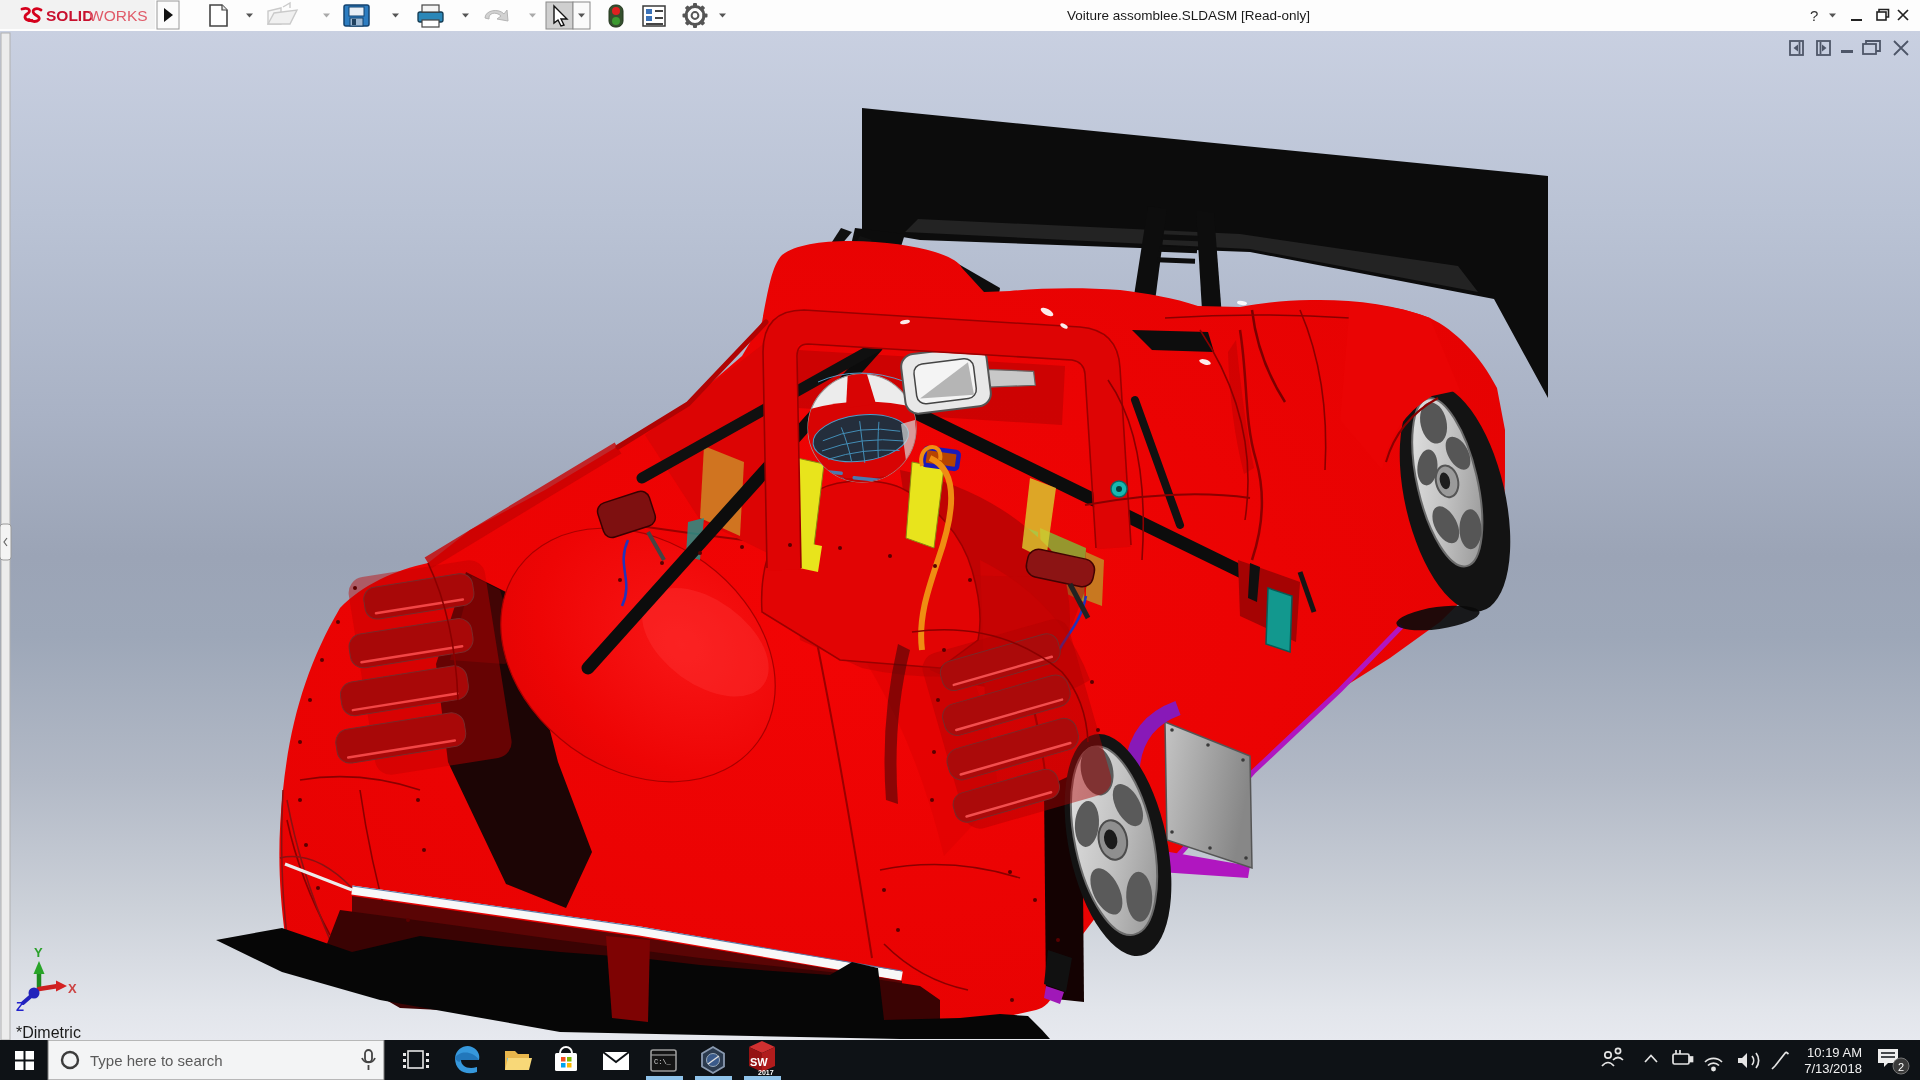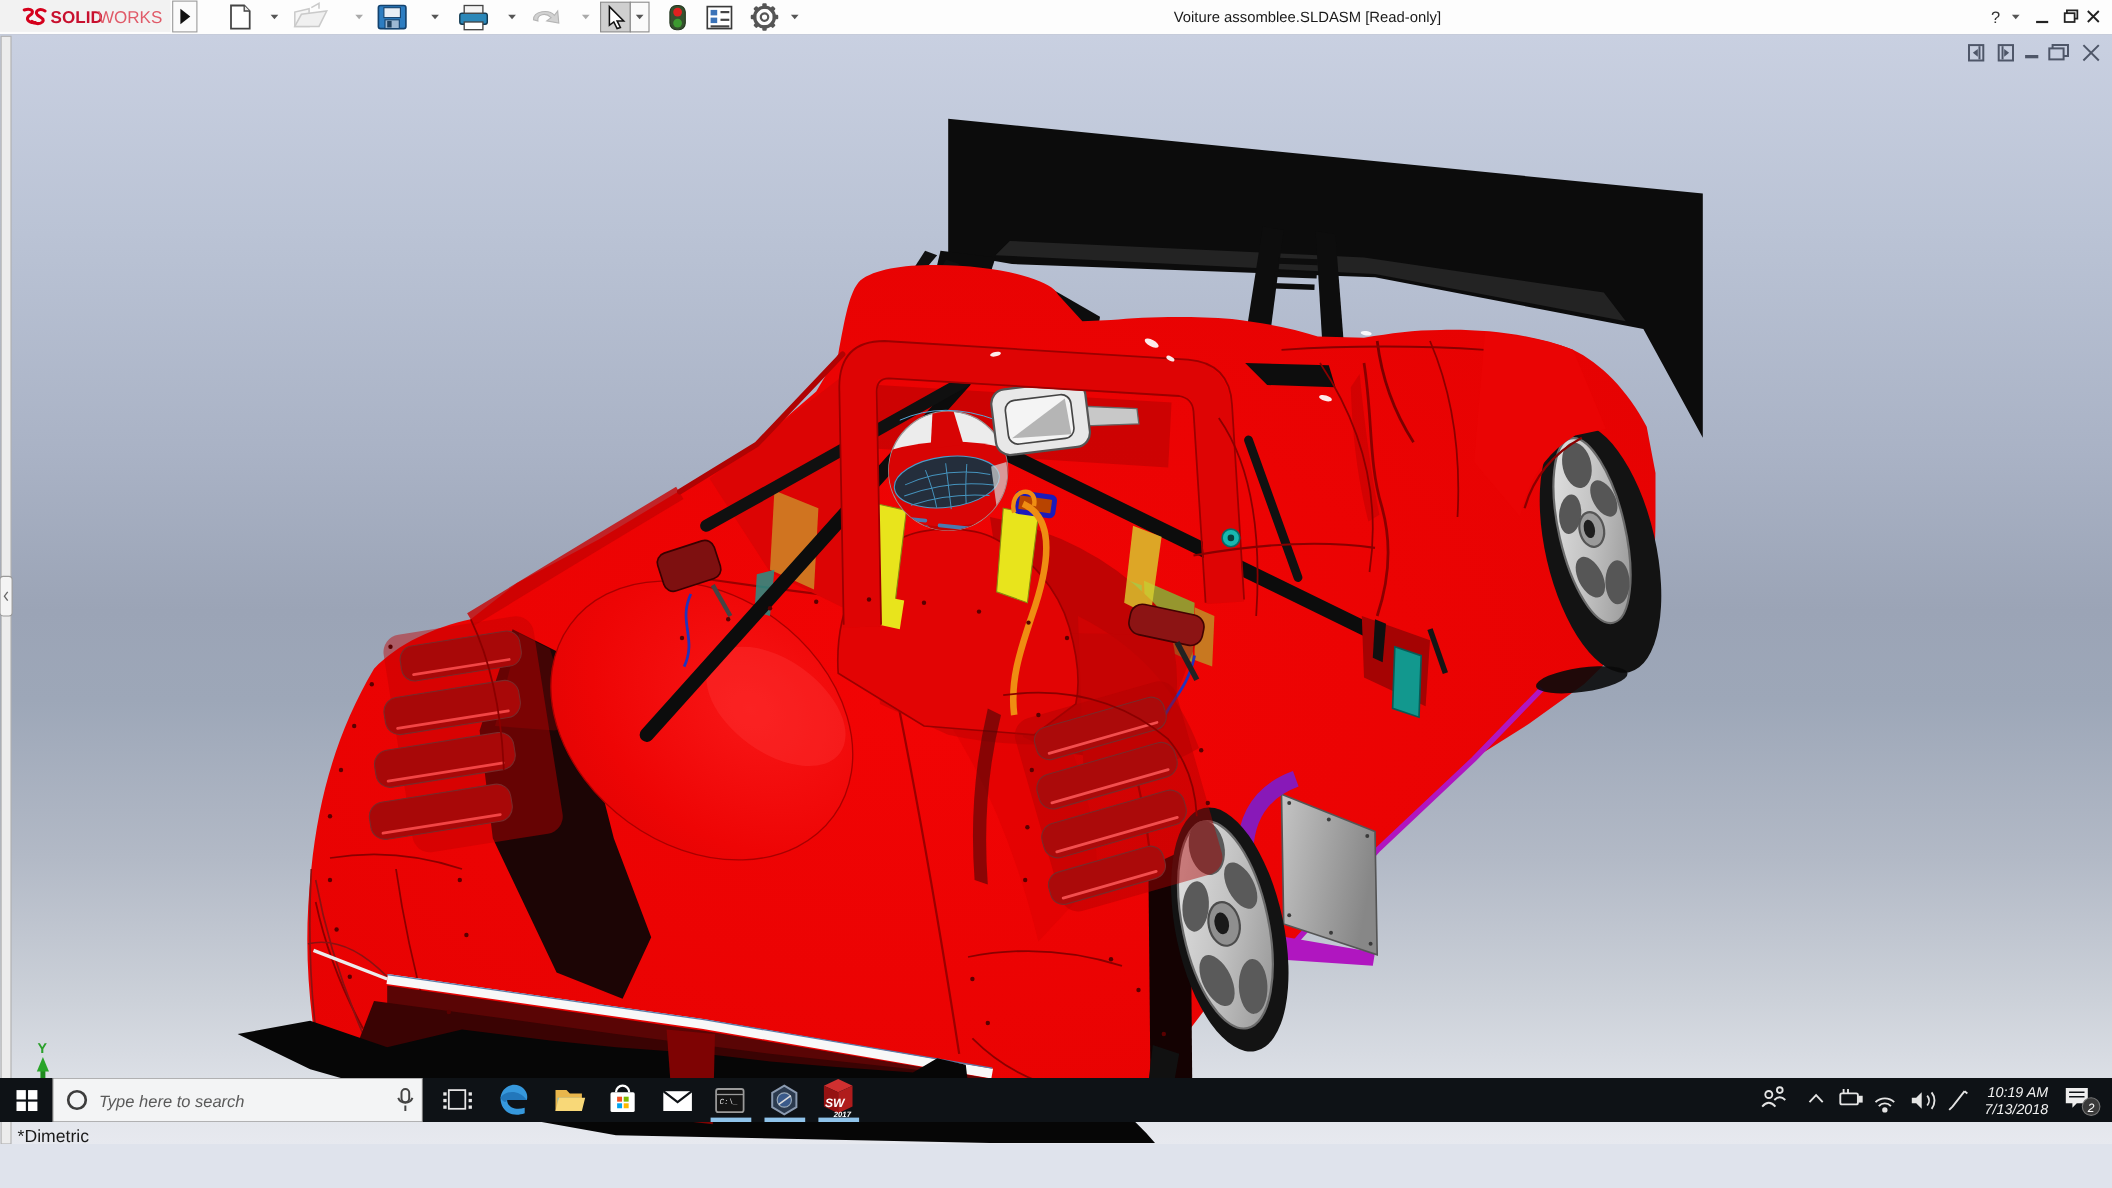--- a/index.html
+++ b/index.html
@@ -2,21 +2,21 @@
 <html><head>
 <meta charset="utf-8">
 <style>
   html,body{margin:0;padding:0;width:1920px;height:1080px;overflow:hidden;
     font-family:"Liberation Sans",sans-serif;background:#dfe3ec;}
   #topbar{position:absolute;left:0;top:0;width:1920px;height:31px;background:#fdfdfd;
     border-bottom:2px solid #7a7a82;box-sizing:border-box;z-index:30;}
   #viewport{position:absolute;left:0;top:31px;width:1920px;height:1009px;z-index:5;
     background:linear-gradient(180deg,#c9d0e1 0%,#bac3d5 18%,#a9b2c5 38%,#9ba4b6 52%,#9da7b8 60%,#b2b9c6 74%,#ccd1d9 87%,#e2e5eb 97%,#e7e9ef 100%);}
   #carsvg{position:absolute;left:0;top:0;}
-  #taskbar{position:absolute;left:0;top:980px;width:1920px;height:40px;background:#a3a3a3;z-index:40;font-style:italic;}
+  #taskbar{position:absolute;left:0;top:1040px;width:1920px;height:40px;background:#a3a3a3;z-index:40;}
 </style>
 </head>
 <body>
 <div id="topbar">
 <svg width="1920" height="31" viewBox="0 0 1920 31" xmlns="http://www.w3.org/2000/svg">
   <rect x="0" y="0" width="1920" height="31" fill="#fdfdfd"></rect>
   <rect x="0" y="0" width="155" height="29" fill="#f2f2f2"></rect>
 
   <g stroke="#d5001c" fill="none" stroke-width="2.8" stroke-linecap="round">
     <path d="M22 9 C29 7 32 11 27 14 C23 16.5 25 21 32 20.5"></path>

